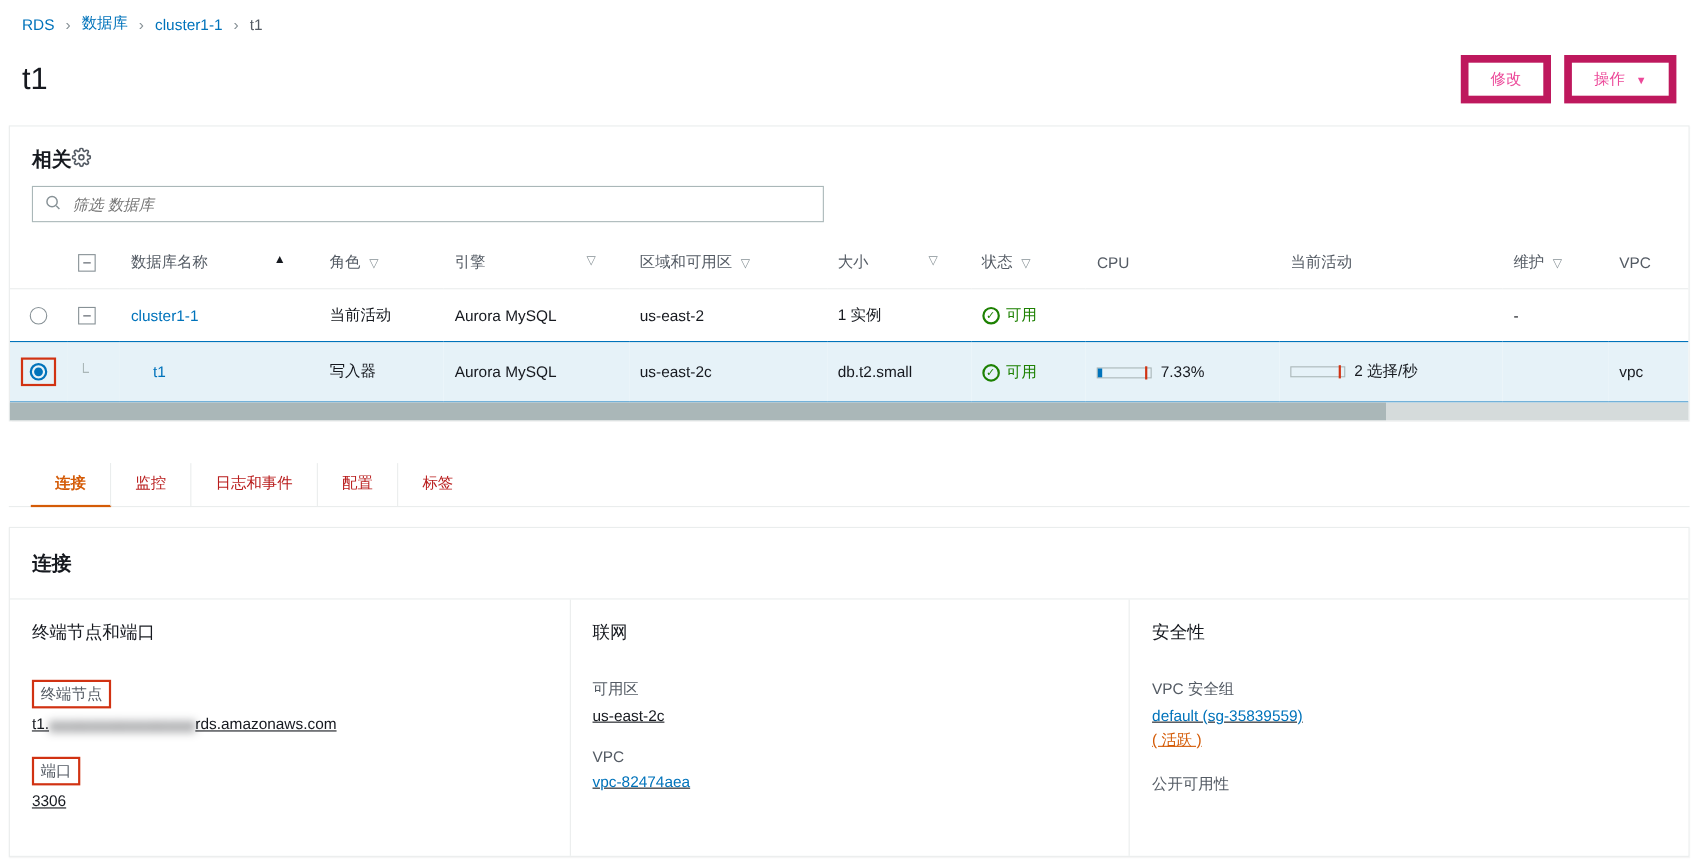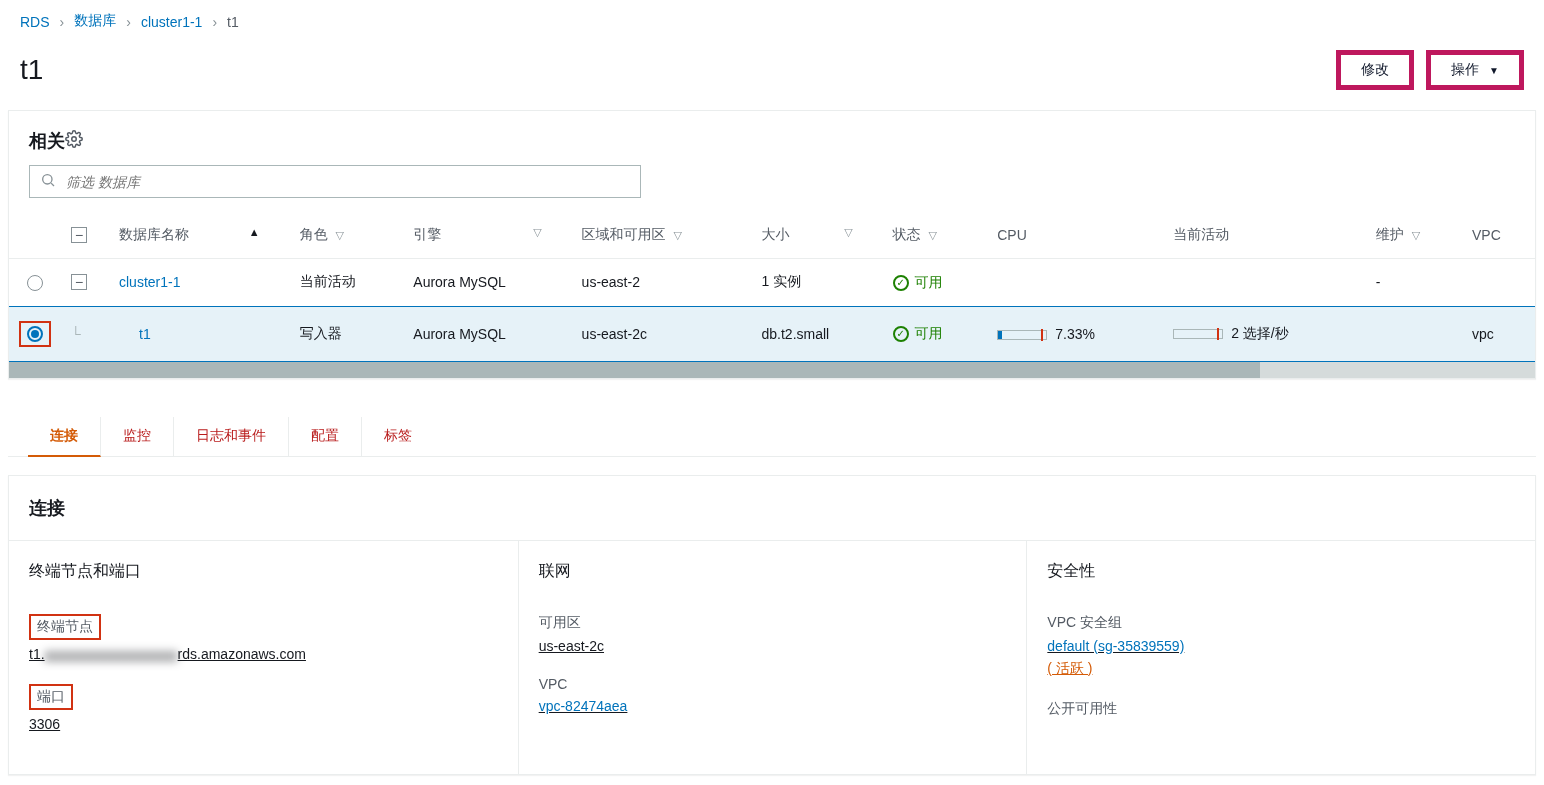--- a/index.html
+++ b/index.html
@@ -6,30 +6,30 @@
     body { font-family: "Amazon Ember", -apple-system, BlinkMacSystemFont, "Segoe UI", sans-serif; font-size: 14px; background: #fff; color: #16191f; }
     a { color: #0073bb; text-decoration: none; cursor: pointer; }
 
     .breadcrumb { padding: 12px 20px; display: flex; align-items: flex-end; gap: 10px; font-size: 14px; }
     .breadcrumb .chev { color: #879196; }
     .breadcrumb .current { color: #545b64; }
 
     .header-row { display: flex; justify-content: space-between; align-items: center; padding: 8px 20px 20px; }
     .header-row h1 { font-size: 28px; font-weight: 400; }
     .header-actions { display: flex; gap: 12px; }
-    .btn { border: 5px solid #be185d; background: #fff; color: #0f172a; padding: 6px 20px; font-size: 14px; cursor: pointer; font-family: inherit; }
+    .btn { border: 7px solid #be185d; background: #fff; color: #ec4899; padding: 6px 20px; font-size: 14px; cursor: pointer; font-family: inherit; }
     .btn .tri { margin-left: 10px; font-size: 10px; }
 
     .panel { border: 1px solid #eaeded; margin: 0 8px 20px; background: #fff; box-shadow: 0 1px 1px rgba(0,0,0,0.05); }
     .panel-header { padding: 18px 20px 12px; display: flex; justify-content: flex-start; align-items: center; }
     .panel-header h2 { font-size: 18px; font-weight: 700; }
     .gear { color: #545b64; cursor: pointer; font-size: 18px; }
 
     .filter-row { padding: 0 20px 14px; }
-    .filter-input-wrap { display: flex; align-items: center; border: 1px solid #aab7b8; width: 612px; padding: 6px 10px; gap: 10px; }
+    .filter-input-wrap { display: flex; align-items: center; border: 1px solid #aab7b8; width: 720px; padding: 6px 10px; gap: 10px; }
     .filter-input-wrap .icon { color: #879196; }
     .filter-input-wrap input { border: none; outline: none; flex: 1; font-size: 14px; font-style: italic; color: #879196; }
 
     .table-wrap { overflow-x: auto; }
     table { width: 100%; border-collapse: collapse; min-width: 1520px; }
     th, td { text-align: left; padding: 14px 10px; border-top: 1px solid #eaeded; font-size: 14px; white-space: nowrap; }
     th { font-weight: 400; color: #545b64; border-top: none; border-bottom: 1px solid #eaeded; }
     th.sortable .sort-ind { font-size: 11px; color: #16191f; }
     th .col-filter { color: #879196; font-size: 11px; margin-left: 4px; }
     tr.selected { background: #e6f2f8; }

